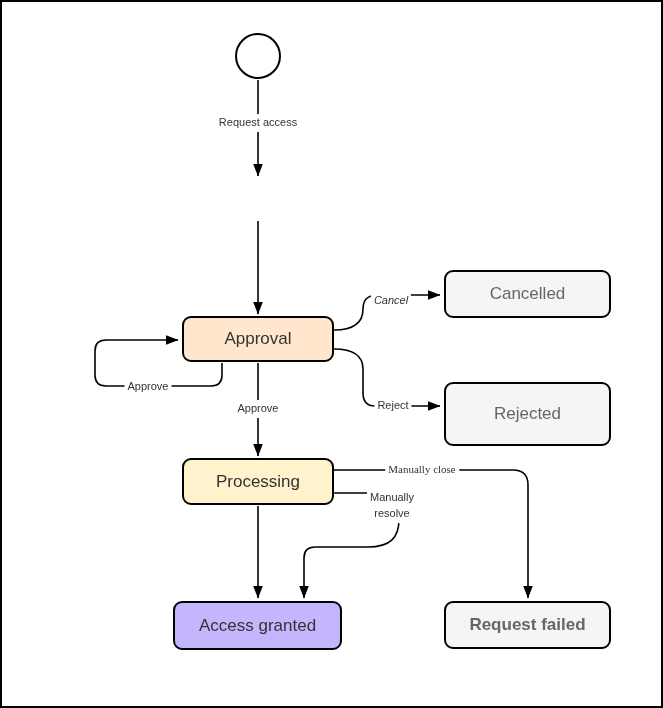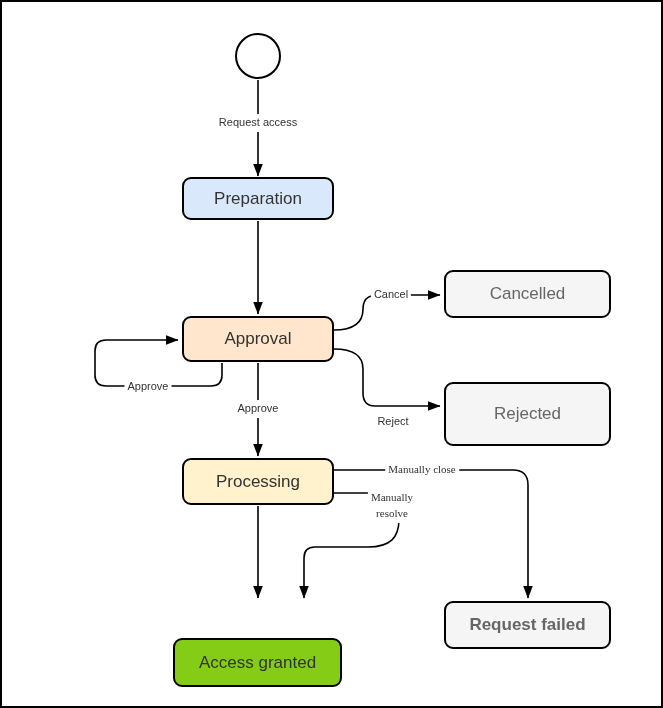--- a/index.html
+++ b/index.html
@@ -55,24 +55,24 @@
     background: #ffffff;
     padding: 1px 3px;
     white-space: pre-line;
     text-align: center;
     line-height: 1.45;
   }
   .lbl-request-access   { left: 256px; top: 121px; }
   .lbl-send-approval    { left: 256px; top: 264px; }
   .lbl-approve-loop     { left: 146px; top: 385px; }
   .lbl-approve-down     { left: 256px; top: 407px; }
-  .lbl-cancel           { left: 389px; top: 293px; }
-  .lbl-reject           { left: 391px; top: 404px; margin-top: 16px; }
+  .lbl-cancel           { left: 389px; top: 299px; font-style: italic; }
+  .lbl-reject           { left: 391px; top: 404px; }
   .lbl-manually-close   { left: 420px; top: 468px; font-family: Liberation Serif, serif; }
-  .lbl-manually-resolve { left: 390px; top: 504px; font-family: Liberation Serif, serif; }
+  .lbl-manually-resolve { left: 390px; top: 504px; }
   .edge { fill: none; stroke: #000; stroke-width: 1.6px; }
 </style>
 </head>
 <body>
 
 <div class="canvas">
 
   <svg class="edges-layer" width="663" height="708" viewBox="0 0 663 708" xmlns="http://www.w3.org/2000/svg">
     <defs>
       <marker id="arrow" markerUnits="userSpaceOnUse" markerWidth="15" markerHeight="12" refX="12.5" refY="5" orient="auto">
@@ -86,41 +86,38 @@
     <path class="edge" d="M332 347 C350 347 361 353 361 367 L361 391 Q361 404 373 404 L438 404" marker-end="url(#arrow)"></path>
     <path class="edge" d="M256 361 L256 454" marker-end="url(#arrow)"></path>
     <path class="edge" d="M332 468 L511 468 Q526 468 526 483 L526 596" marker-end="url(#arrow)"></path>
     <path class="edge" d="M332 491 L376 491"></path>
     <path class="edge" d="M397 517 C397 536 388 545 366 545 L313 545 Q302 545 302 556 L302 596" marker-end="url(#arrow)"></path>
     <path class="edge" d="M256 504 L256 596" marker-end="url(#arrow)"></path>
   </svg>
 
   <div class="start-node"></div>
 
-  <div class="node node-preparation" style="background-color: rgb(218, 232, 252); color: rgb(51, 51, 51);">
-    <span>Preparation</span>
-  </div>
 
   <div class="node node-approval" style="background-color: rgb(255, 230, 204); color: rgb(51, 51, 51);">
     <span>Approval</span>
   </div>
 
   <div class="node node-processing" style="background-color: rgb(255, 242, 204); color: rgb(51, 51, 51);">
     <span>Processing</span>
   </div>
 
   <div class="node node-cancelled" style="background-color: rgb(245, 245, 245); color: rgb(102, 102, 102);">
     <span>Cancelled</span>
   </div>
 
   <div class="node node-rejected" style="background-color: rgb(245, 245, 245); color: rgb(102, 102, 102);">
     <span>Rejected</span>
   </div>
 
-  <div class="node node-access-granted" style="background-color: #84cc16; color: rgb(51, 51, 51); margin-top: 37px;">
+  <div class="node node-access-granted" style="background-color: #c4b5fd; color: rgb(51, 51, 51);">
     <span>Access granted</span>
   </div>
 
   <div class="node node-request-failed" style="background-color: rgb(245, 245, 245); color: rgb(102, 102, 102);">
     <span>Request failed</span>
   </div>
 
   <div class="edge-label lbl-request-access">Request access</div>
   <div class="edge-label lbl-approve-loop">Approve</div>
   <div class="edge-label lbl-approve-down">Approve</div>

